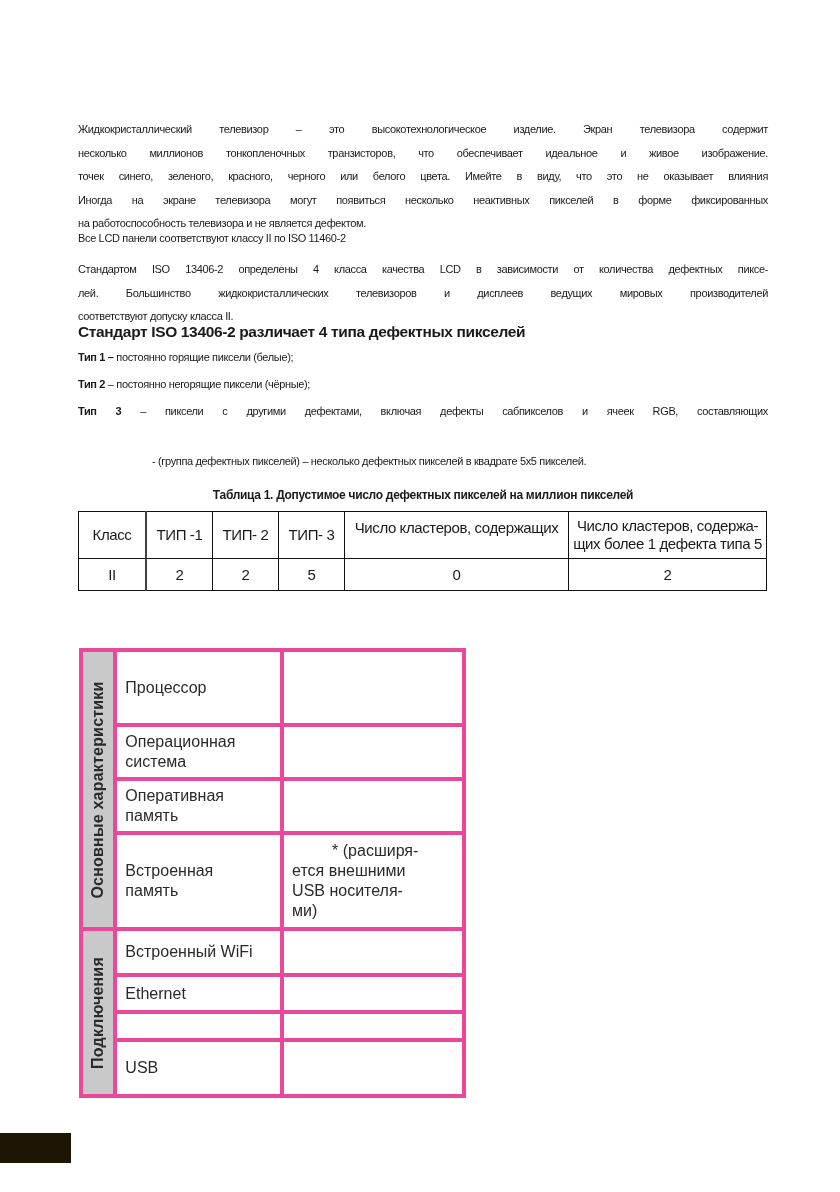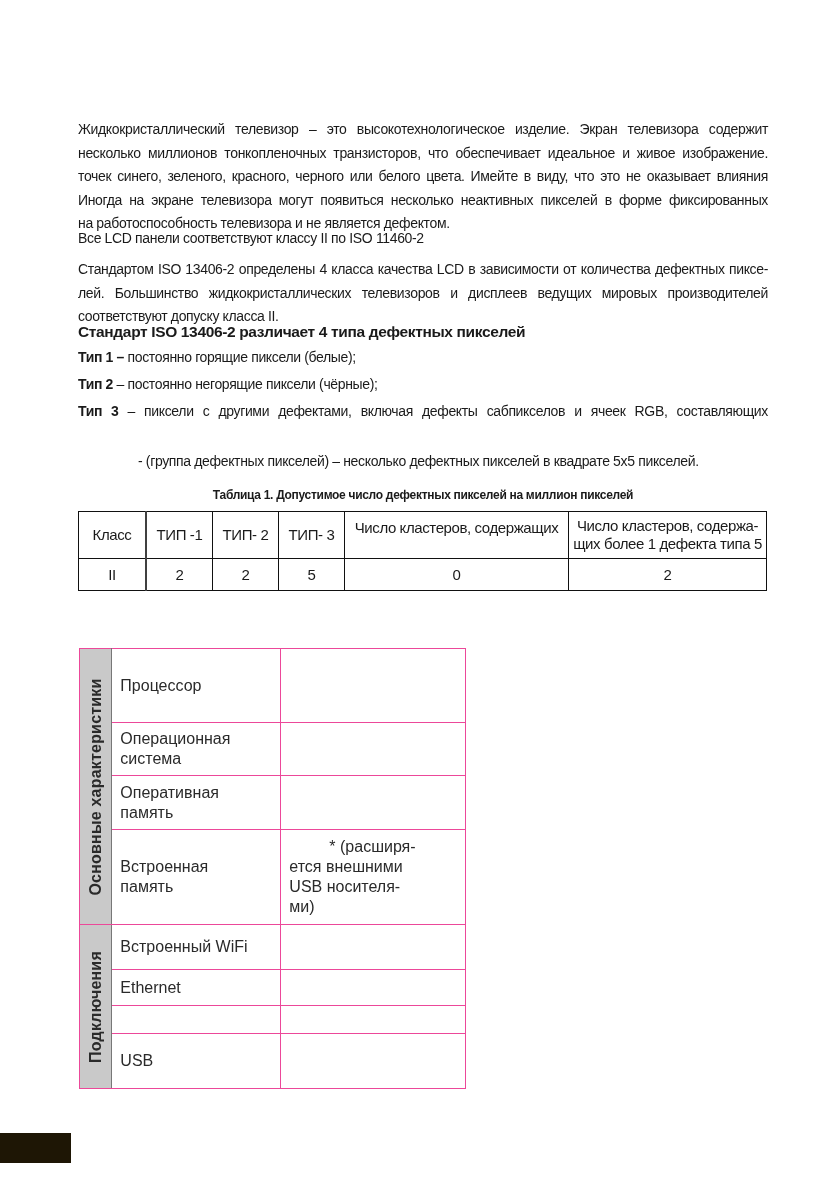--- a/index.html
+++ b/index.html
@@ -6,39 +6,39 @@
     body {
       width: 840px; height: 1192px; position: relative; overflow: hidden;
       background: #ffffff; color: #1a1a1a;
       font-family: "Liberation Sans", sans-serif;
     }
     .page { position: absolute; left: 0; top: 0; width: 840px; height: 1192px; }
 
     
     .cond {
       font-family: "Liberation Sans", sans-serif;
-      font-size: 14px;
+      font-size: 11px;
       line-height: 23.5px;
       transform-origin: left top;
       letter-spacing: -0.35px;
       font-stretch: condensed;
     }
     .block { position: absolute; left: 78px; width: 690px; }
     .line { display: block; white-space: nowrap; overflow: visible; }
     .justify-line { display: block; text-align: justify; text-align-last: justify; white-space: nowrap; }
     .bold { font-weight: bold; }
 
     #intro { top: 118px; }
     #lcd-note { top: 227px; }
     #iso-para { top: 258px; }
     #types-heading { top: 320px; font-weight: bold; font-size: 15.5px; }
     #type1 { top: 346px; }
     #type2 { top: 373px; }
     #type3 { top: 400px; }
-    #cluster-note { top: 450px; left: 138px; width: 640px; }
+    #cluster-note { top: 450px; left: 152px; width: 640px; }
 
     .caption {
       position: absolute; top: 484px; left: 78px; width: 690px;
       text-align: center; font-weight: bold; font-size: 12px; letter-spacing: -0.3px;
     }
 
     
     table.defects {
       position: absolute; left: 78px; top: 511px; width: 689px;
       border-collapse: collapse; font-size: 15px; letter-spacing: -0.4px;
@@ -49,21 +49,21 @@
     table.defects tr.head td { height: 42px; }
     table.defects tr.body td { height: 31px; }
     table.defects td.first { border-right: 2px solid #404040; }
     table.defects td.top-align { vertical-align: top; padding-top: 4px; }
 
     
     table.specs {
       position: absolute; left: 79px; top: 648px; width: 387px;
       border-collapse: collapse; font-size: 16px; color: #2a2a2a;
     }
-    table.specs td { border: 1px solid #ec4899; padding: 0 8px; vertical-align: middle; line-height: 20px; }
+    table.specs td { border: 4px solid #ec4899; padding: 0 8px; vertical-align: middle; line-height: 20px; }
     table.specs td.group {
       width: 30px; padding: 0; background: #c9c9c9; border-right: 1px solid #777;
       position: relative;
     }
     table.specs td.label { width: 145px; }
     table.specs td.value { width: 160px; }
     .vert {
       position: absolute; left: 50%; top: 50%;
       transform: translate(-50%, -50%) rotate(-90deg);
       white-space: nowrap; font-weight: bold; font-size: 16px; color: #2a2a2a; letter-spacing: 0.2px;

